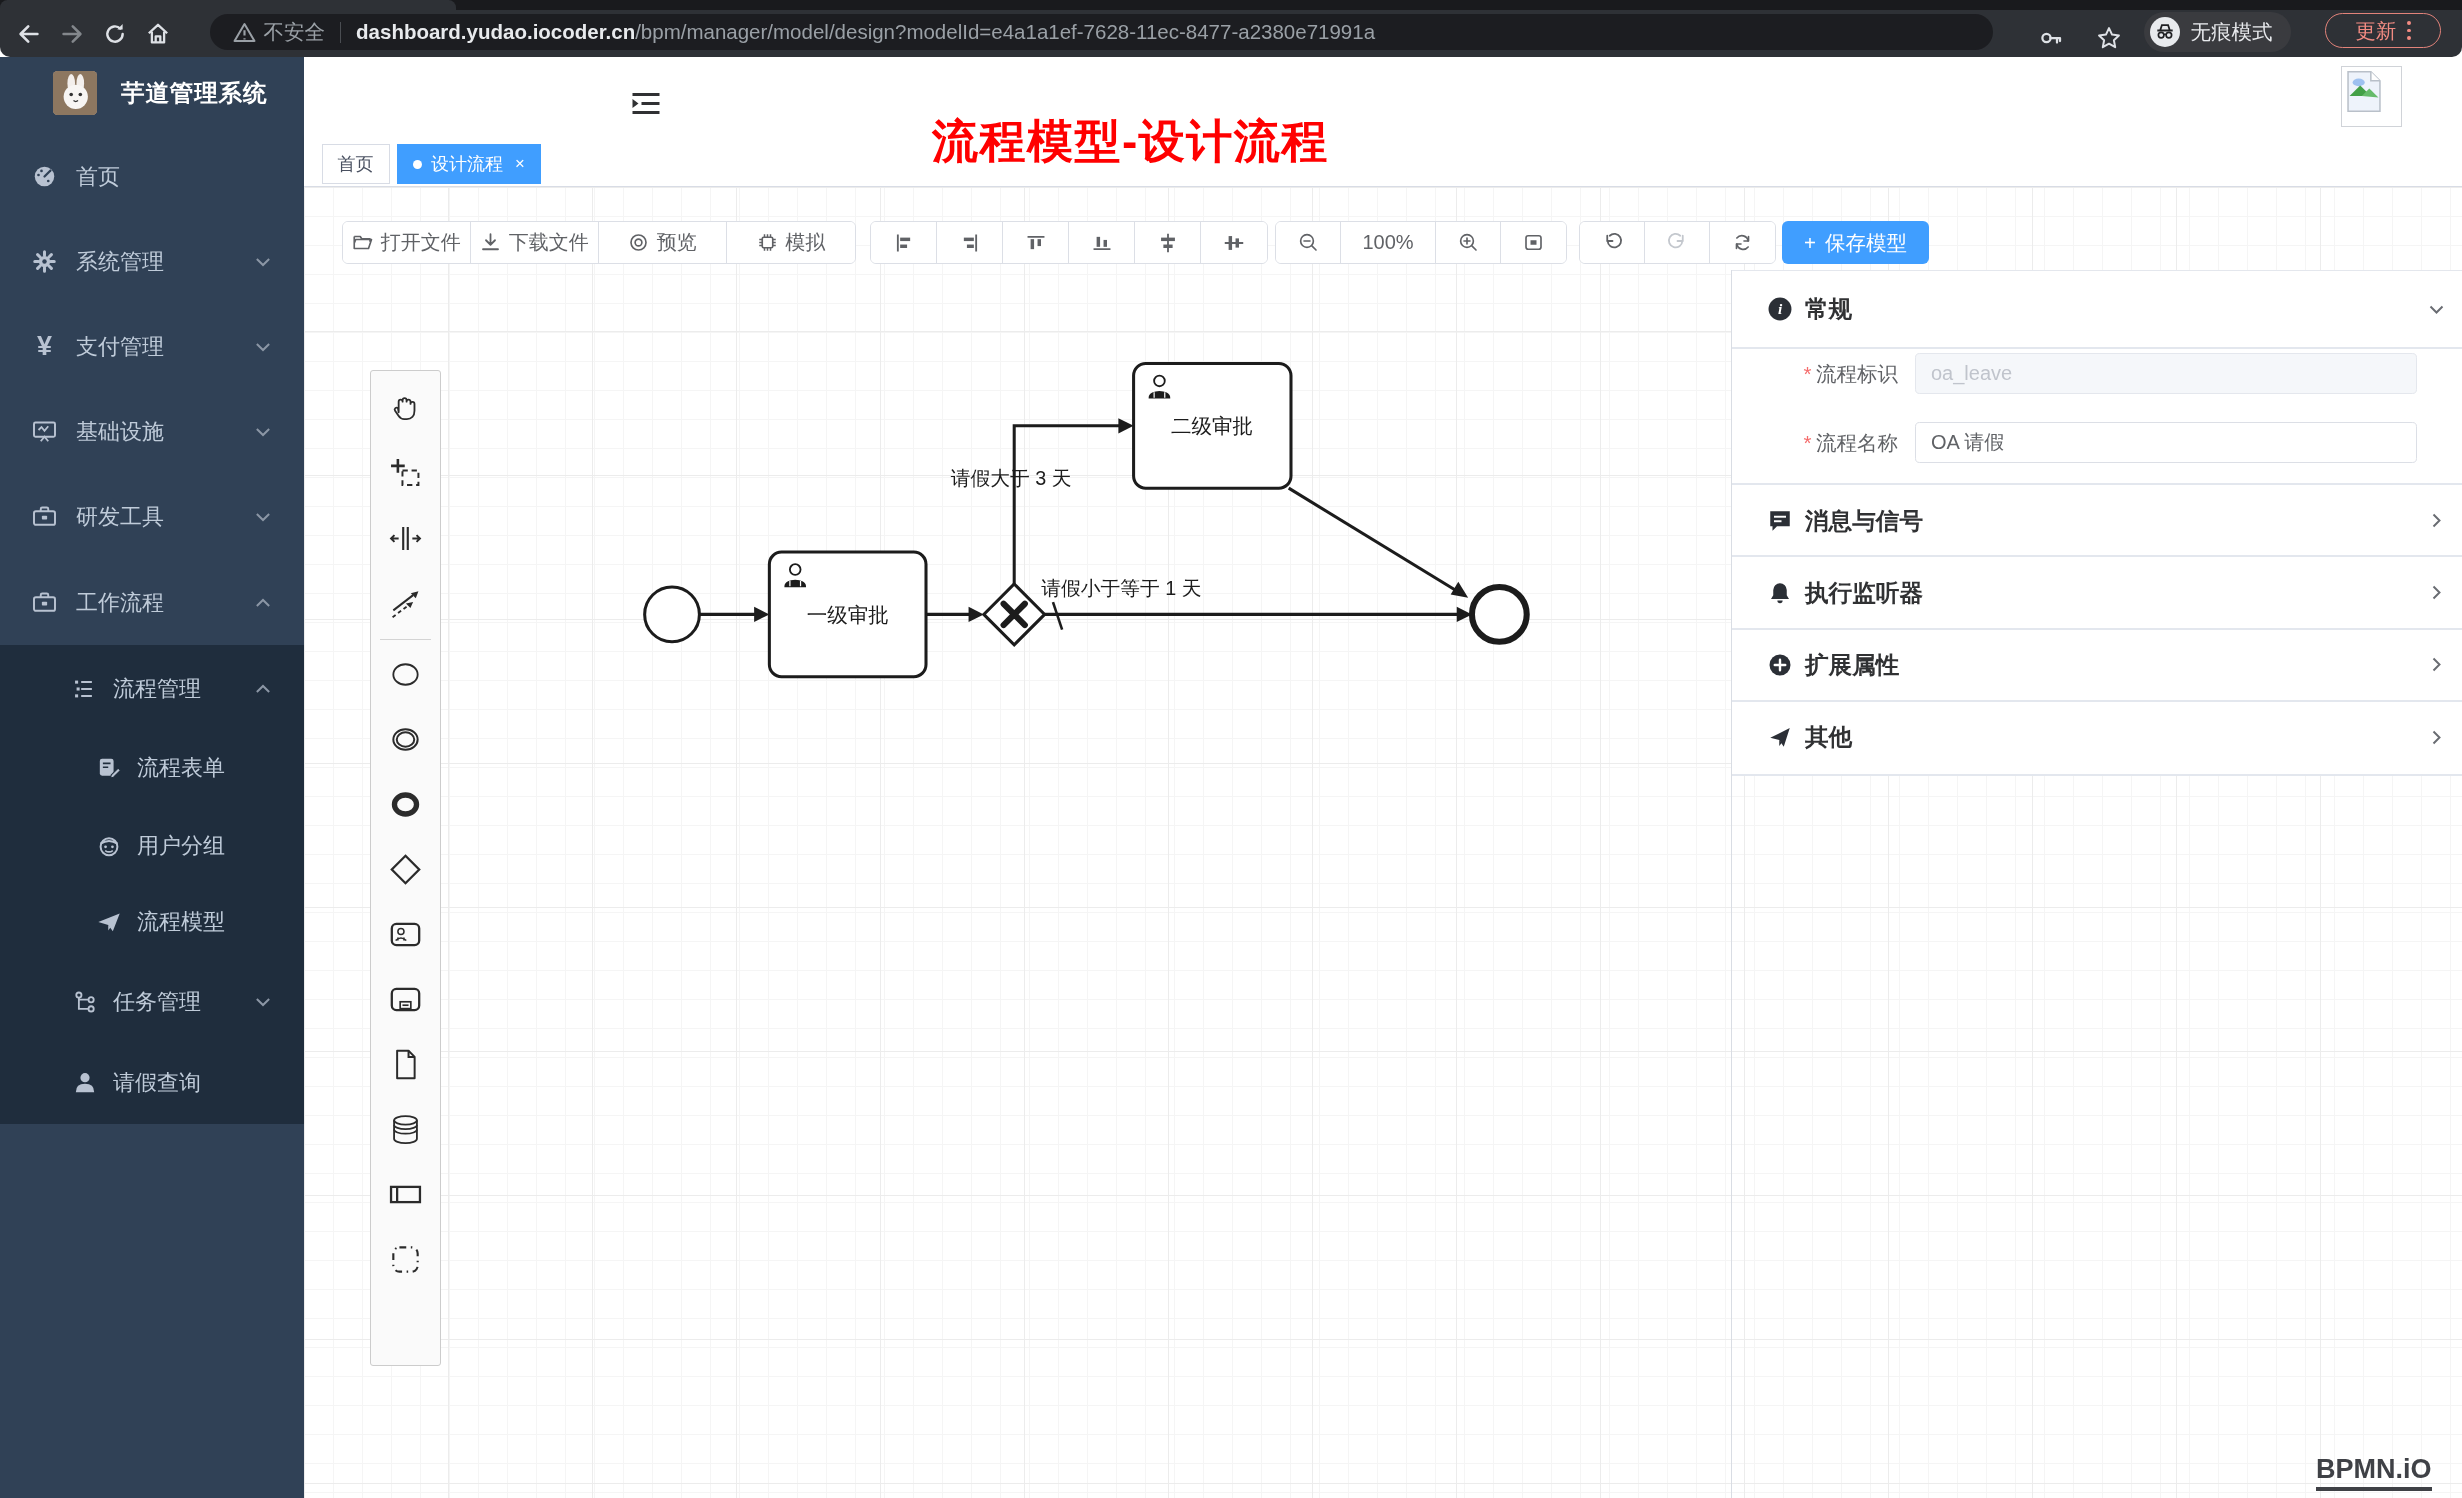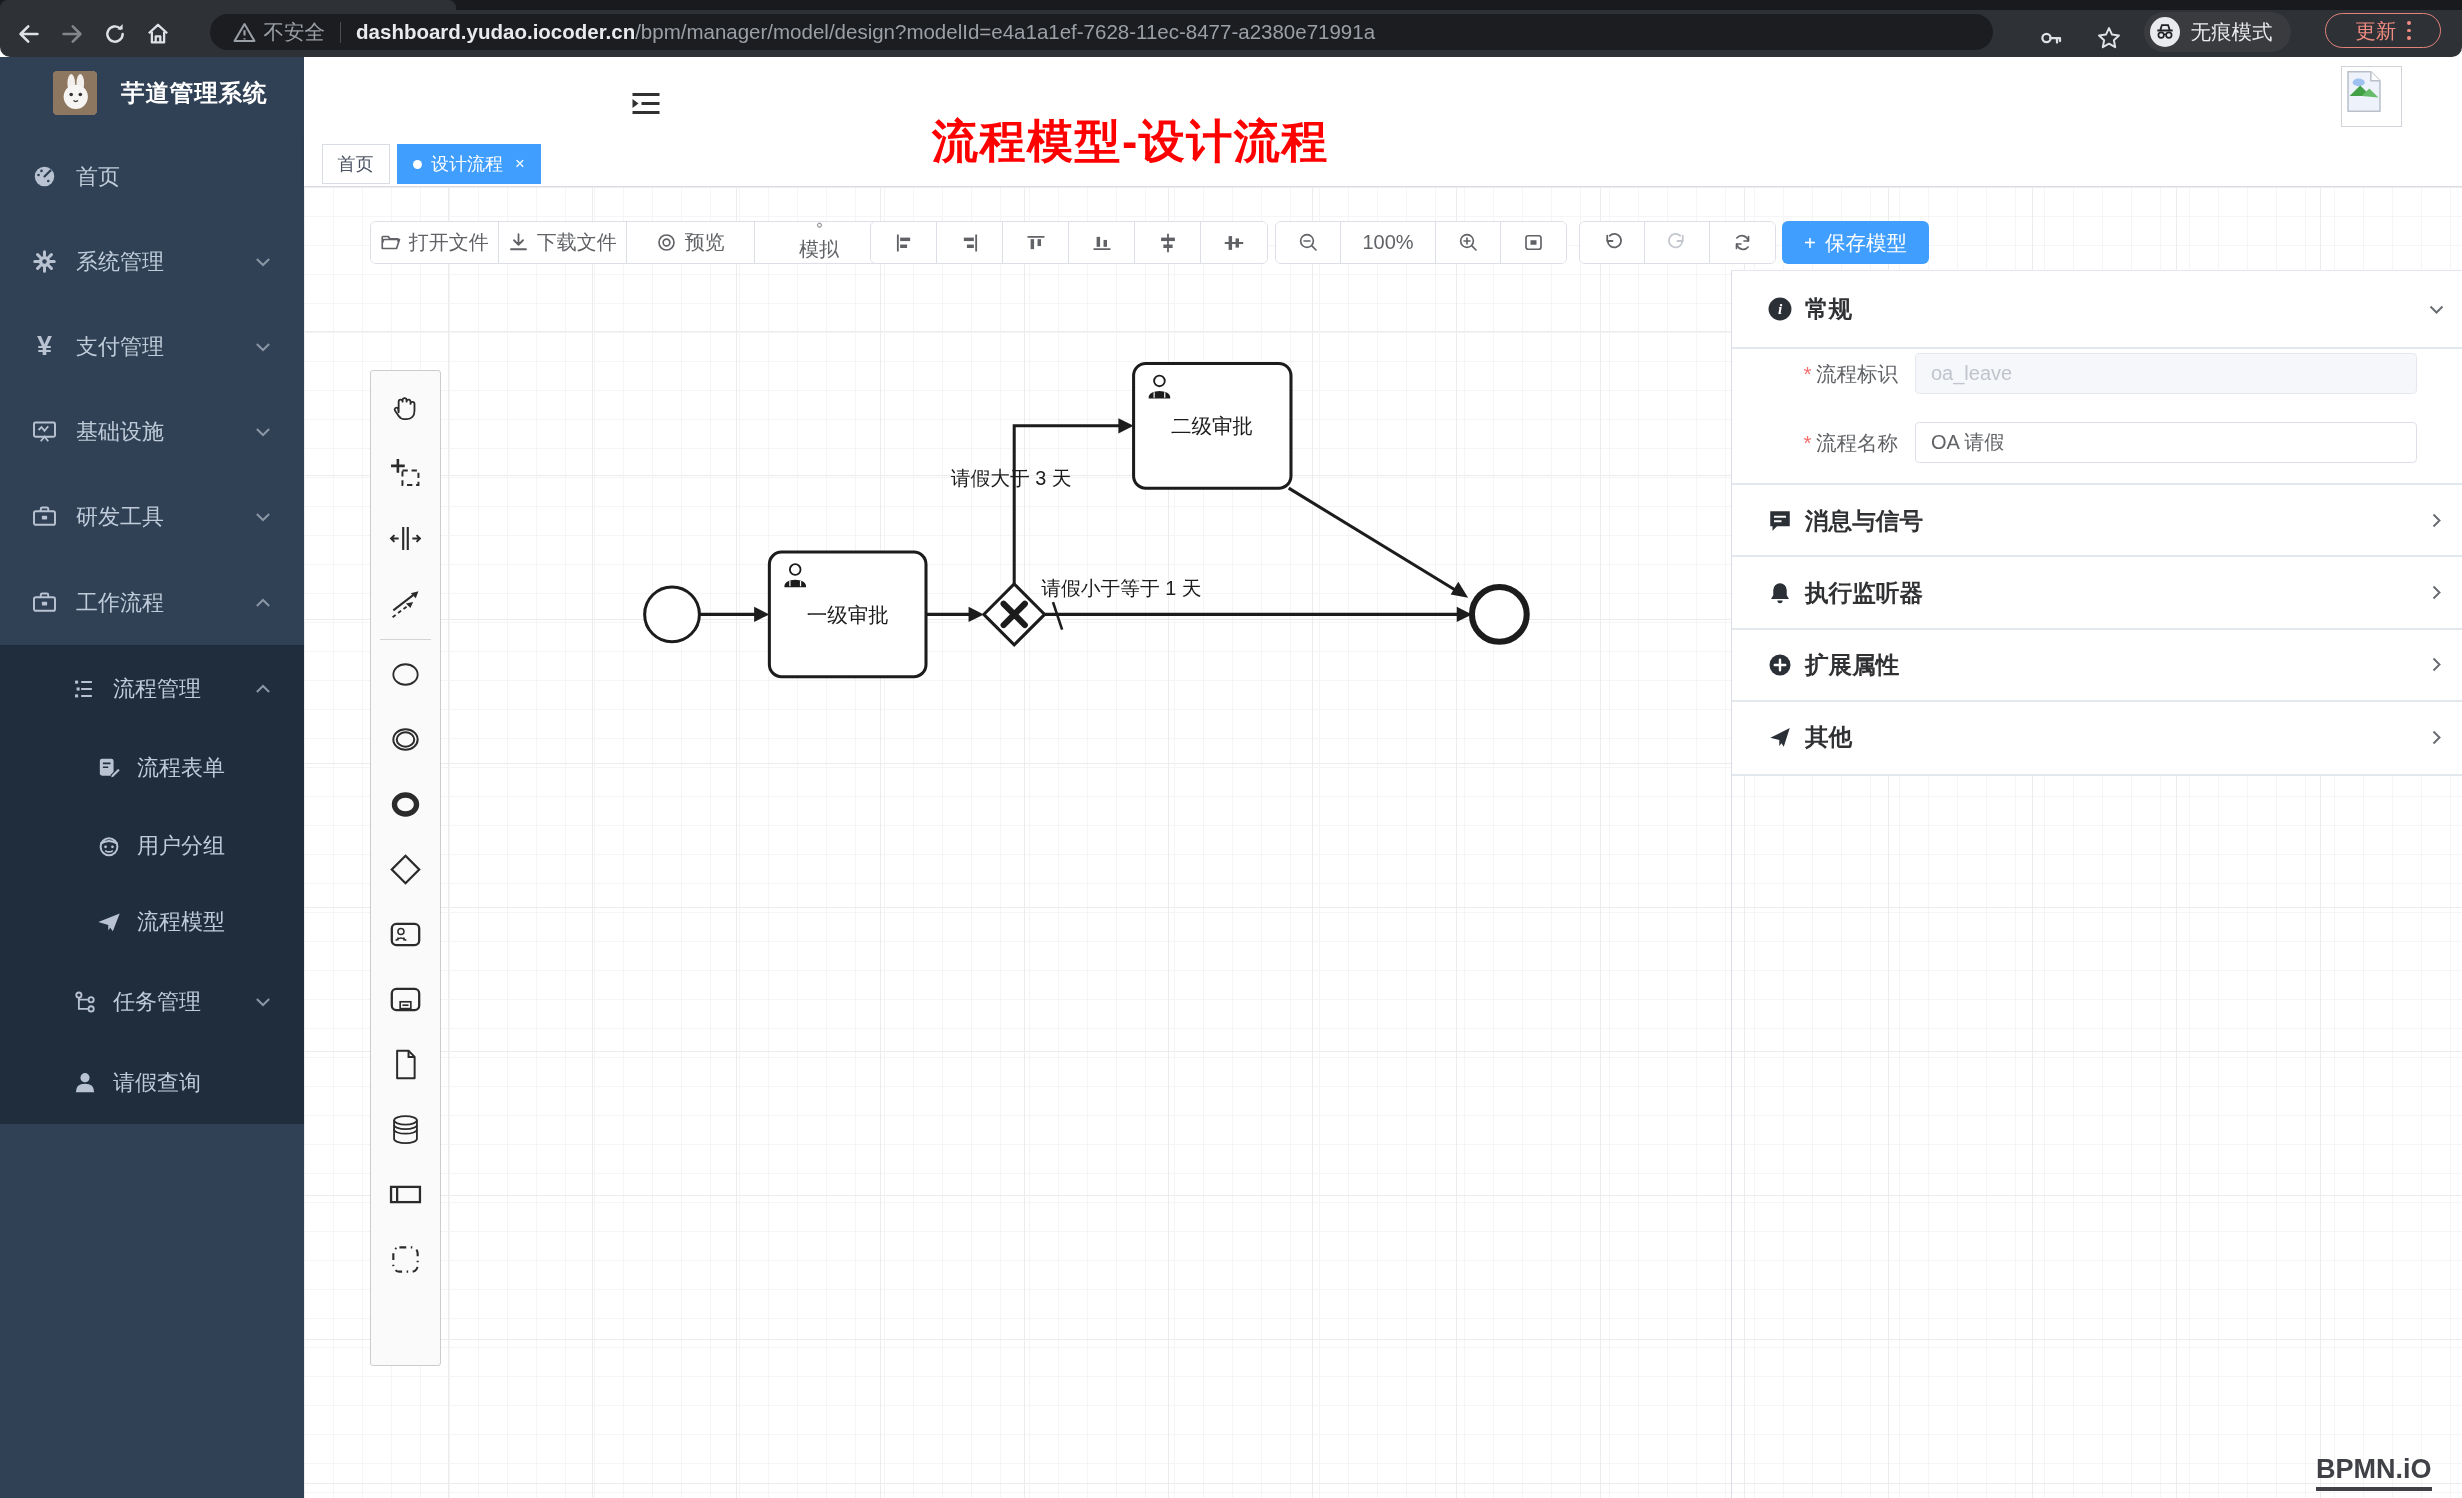--- a/index.html
+++ b/index.html
@@ -420,41 +420,41 @@
       <span class="dot"></span>
       <span>设计流程</span>
       <span class="x">×</span>
     </div>
   </div>
 
   <div class="abs annotation">流程模型-设计流程</div>
 
   <div class="abs canvas">
 
-    <div class="bgroup" style="left:38px;margin-left:28px;">
+    <div class="bgroup" style="left:38px;">
       <div class="tb" style="width:128px;">
         <svg class="icon" width="21" height="21" viewBox="0 0 28 28">
             <path d="M3 6 h8 l2 3 h11 v4 M3 6 v16 h19 l4-12 h-21 l-2 5" fill="none" stroke="currentColor" stroke-width="2.2" stroke-linejoin="round"></path>
           </svg>
         <span>打开文件</span>
       </div>
       <div class="tb" style="width:128px;">
         <svg class="icon" width="21" height="21" viewBox="0 0 28 28">
             <path d="M14 3 v13 M8 11 l6 6 6-6 M4 23 h20" stroke="currentColor" stroke-width="2.4" fill="none" stroke-linecap="round" stroke-linejoin="round"></path>
           </svg>
         <span>下载文件</span>
       </div>
       <div class="tb" style="width:128px;">
         <svg class="icon" width="21" height="21" viewBox="0 0 28 28">
             <circle cx="14" cy="14" r="10" fill="none" stroke="currentColor" stroke-width="2.2"></circle>
             <circle cx="14" cy="14" r="4.5" fill="none" stroke="currentColor" stroke-width="2.2"></circle>
           </svg>
         <span>预览</span>
       </div>
-      <div class="tb" style="width:128px;flex-direction:column;">
+      <div class="tb" style="width:128px;">
         <svg class="icon" width="21" height="21" viewBox="0 0 28 28">
             <rect x="7" y="7" width="14" height="14" rx="2" fill="none" stroke="currentColor" stroke-width="2.2"></rect>
             <g stroke="currentColor" stroke-width="2">
               <path d="M10 7V3 M14 7V3 M18 7V3 M10 25v-4 M14 25v-4 M18 25v-4 M7 10H3 M7 14H3 M7 18H3 M25 10h-4 M25 14h-4 M25 18h-4"></path>
             </g>
           </svg>
         <span>模拟</span>
       </div>
     </div>
 

